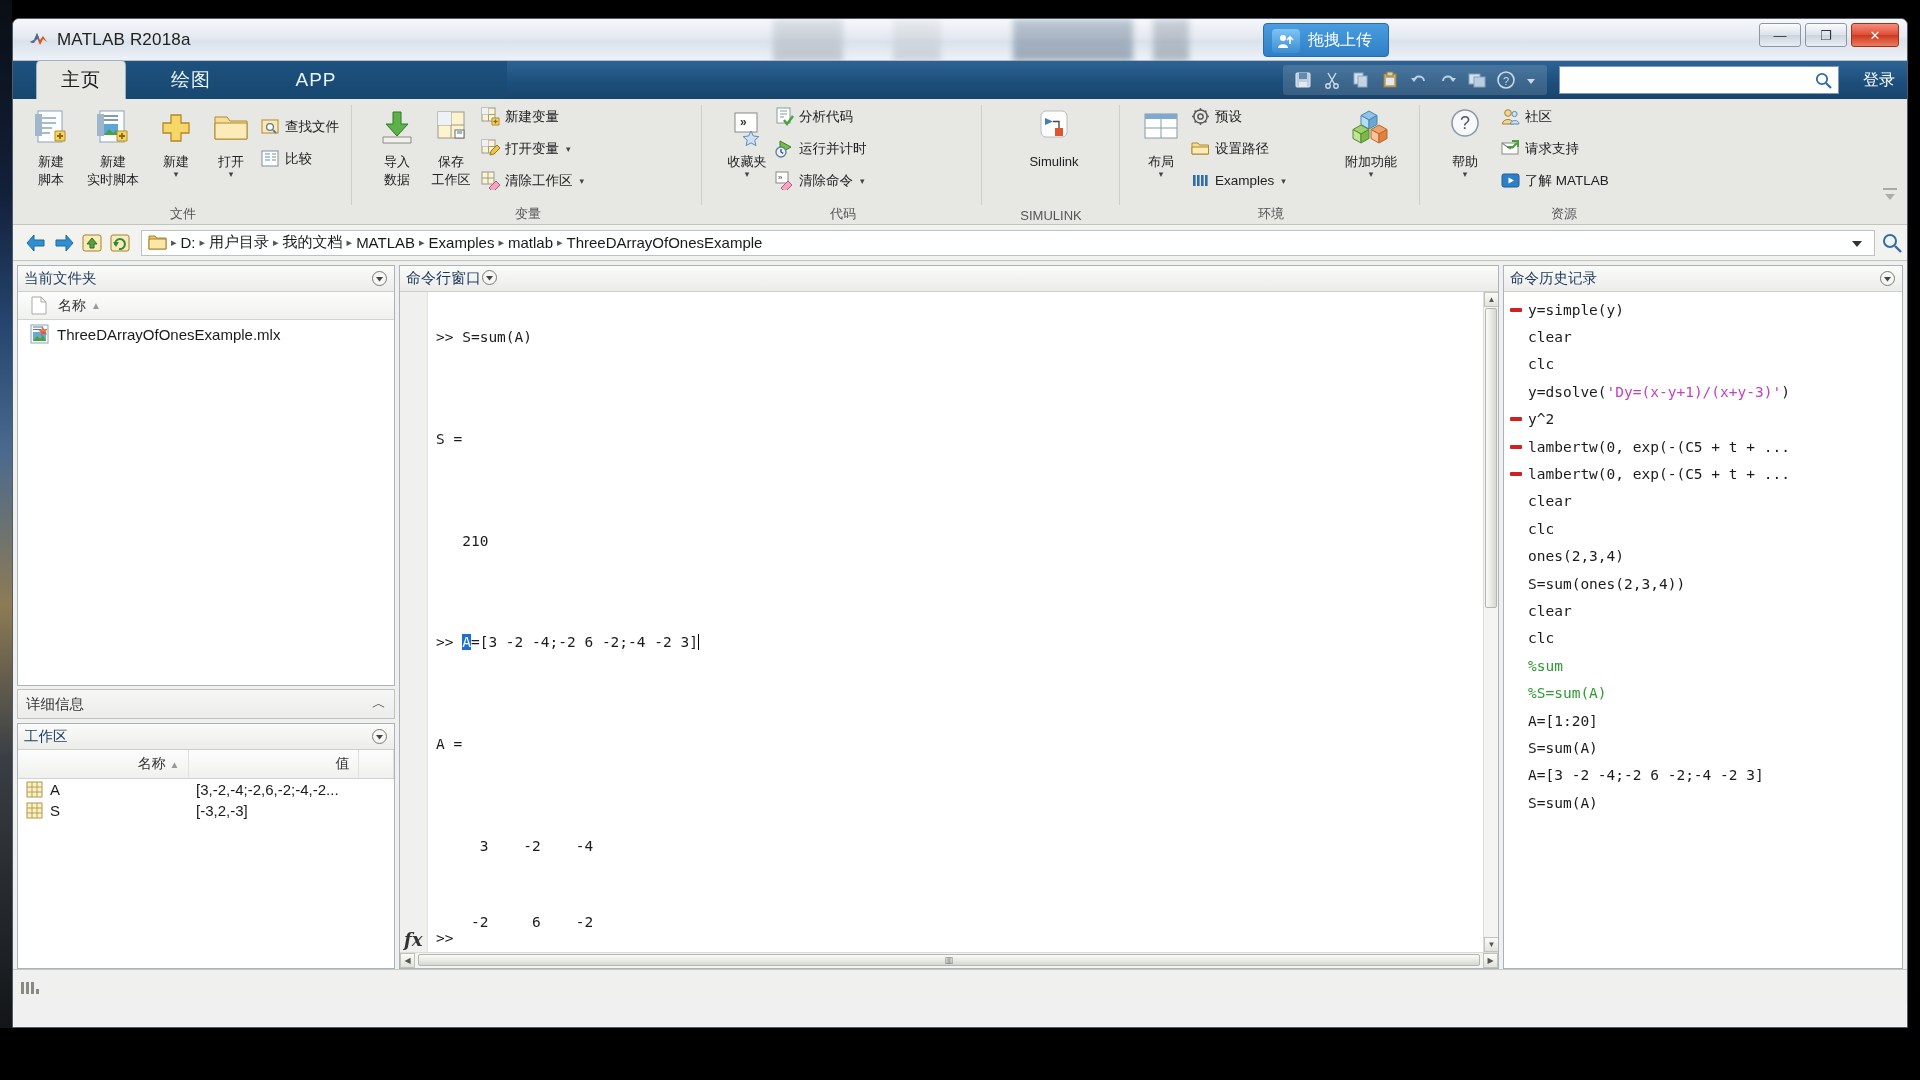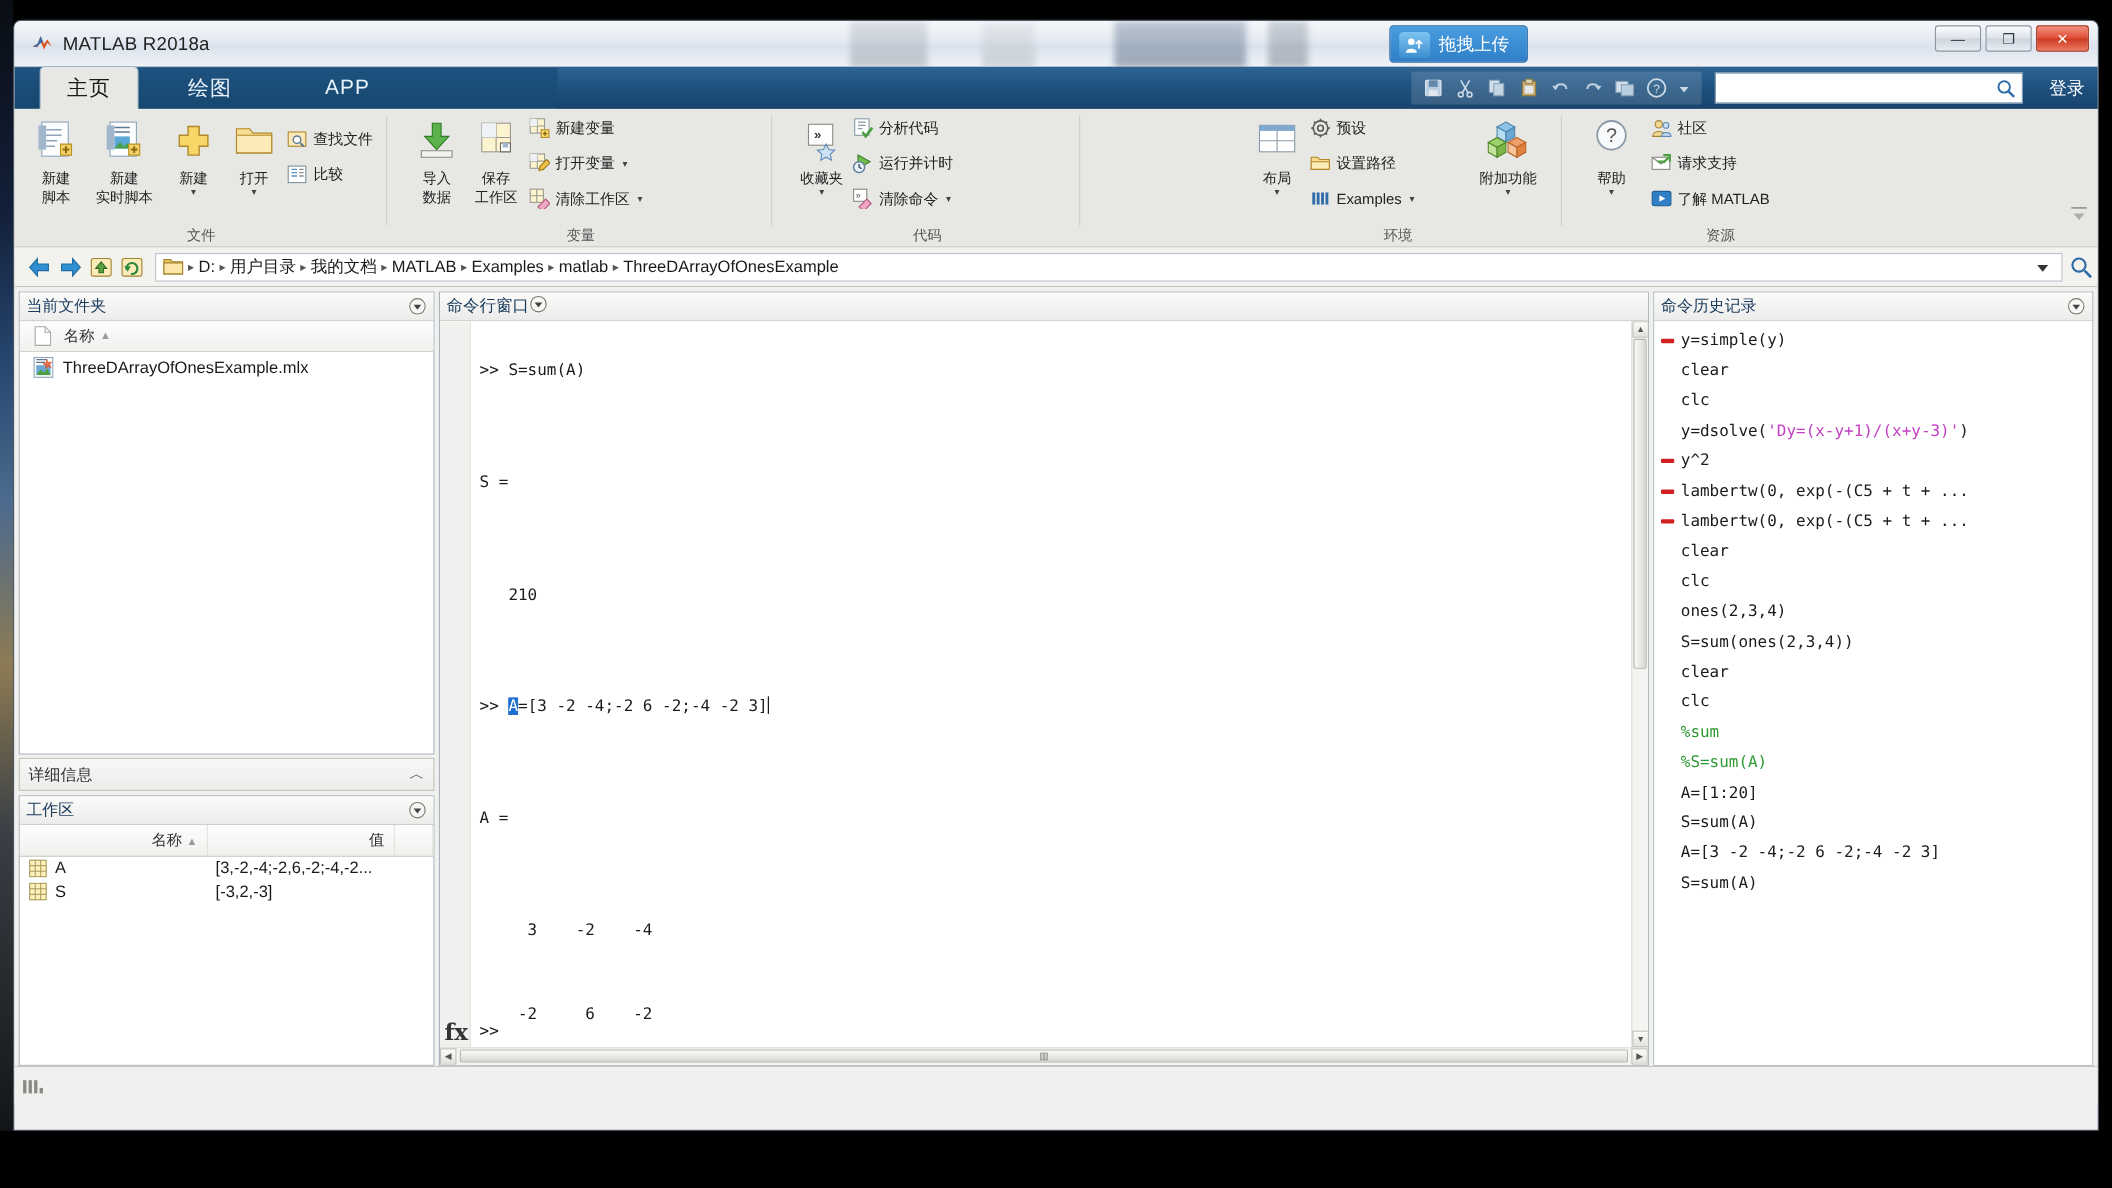--- a/index.html
+++ b/index.html
@@ -139,21 +139,21 @@
       font-size:15px; color:#1a3a5c; position:relative; }
   .cw-body { flex:1; position:relative; background:#fff; overflow:hidden; display:flex; }
   .cw-gutter { width:28px; background:#f0f0ee; border-right:1px solid #e3e3de; flex:none; }
   .cw-text { flex:1; padding:8px 0 0 8px; font-family:"DejaVu Sans Mono", monospace;
       font-size:14.5px; line-height:25.4px; color:#1b1b1b; white-space:pre; position:relative; }
   .sel { background:#1f6fd0; color:#fff; }
   .cursor { display:inline-block; width:1px; height:16px; background:#000; vertical-align:-3px; }
   .prompt-line { position:absolute; left:8px; bottom:22px; font-family:"DejaVu Sans Mono", monospace;
       font-size:14.5px; color:#1b1b1b; }
   .fxmark { position:absolute; left:4px; bottom:18px; font-family:"DejaVu Serif", serif;
-      font-weight:bold; font-size:21px; color:#333; }
+      font-style:italic; font-weight:bold; font-size:18px; color:#333; }
   .vscroll { position:absolute; right:0; top:0; width:15px; bottom:16px; background:#f4f4f2; border-left:1px solid #dcdcd6; }
   .vthumb { position:absolute; left:1px; width:12px; background:linear-gradient(90deg,#fbfbfa,#d7d7d1);
       border:1px solid #b5b5ae; border-radius:2px; }
   .hscroll { position:absolute; left:0; right:0; bottom:0; height:16px; background:#f4f4f2; border-top:1px solid #dcdcd6; }
   .hthumb { position:absolute; top:1px; height:12px; background:linear-gradient(180deg,#fbfbfa,#d7d7d1);
       border:1px solid #b5b5ae; border-radius:2px; display:flex; align-items:center; justify-content:center;
       font-size:9px; color:#777; }
   .sbtn { position:absolute; width:15px; height:15px; background:linear-gradient(180deg,#fbfbfa,#e2e2dc);
       border:1px solid #c2c2bc; display:flex; align-items:center; justify-content:center; font-size:8px; color:#555; }
 
@@ -486,20 +486,35 @@
               </svg>
           </span>
           <span>清除命令</span>
           <span class="scaret">▾</span>
         </div>
 
         <div class="glabel">代码</div>
         <div class="rsep" style="left:278px;"></div>
       </div>
 
+      <div class="rgroup" style="left:968px; width:140px;">
+        <div class="bigbtn" style="left:38px; width:70px;">
+          <div class="ico">
+            <svg width="44" height="44" viewBox="0 0 44 44">
+              <rect x="9" y="4" width="26" height="26" rx="5" fill="#fdfdfd" stroke="#b8bcc0"></rect>
+              <path d="M13 11 L21 14.5 L13 18 z" fill="#3f7fb8"></path>
+              <path d="M21 14.5 H27 V22" stroke="#4a4a4a" stroke-width="1.4" fill="none"></path>
+              <rect x="23" y="21" width="8" height="8" fill="#e0562c"></rect>
+            </svg>
+          </div>
+          <div class="lbl">Simulink</div>
+        </div>
+        <div class="glabel">SIMULINK</div>
+        <div class="rsep" style="left:138px;"></div>
+      </div>
 
       <div class="rgroup" style="left:1108px; width:300px;">
         <div class="bigbtn" style="left:10px;">
           <div class="ico">
             <svg width="42" height="42" viewBox="0 0 42 42">
               <rect x="5" y="5" width="32" height="24" fill="#fff" stroke="#8a9aa8"></rect>
               <rect x="5" y="5" width="32" height="5" fill="#7fa9cf"></rect>
               <path d="M21 10 v19 M5 19 h32" stroke="#8a9aa8"></path>
             </svg>
           </div>

